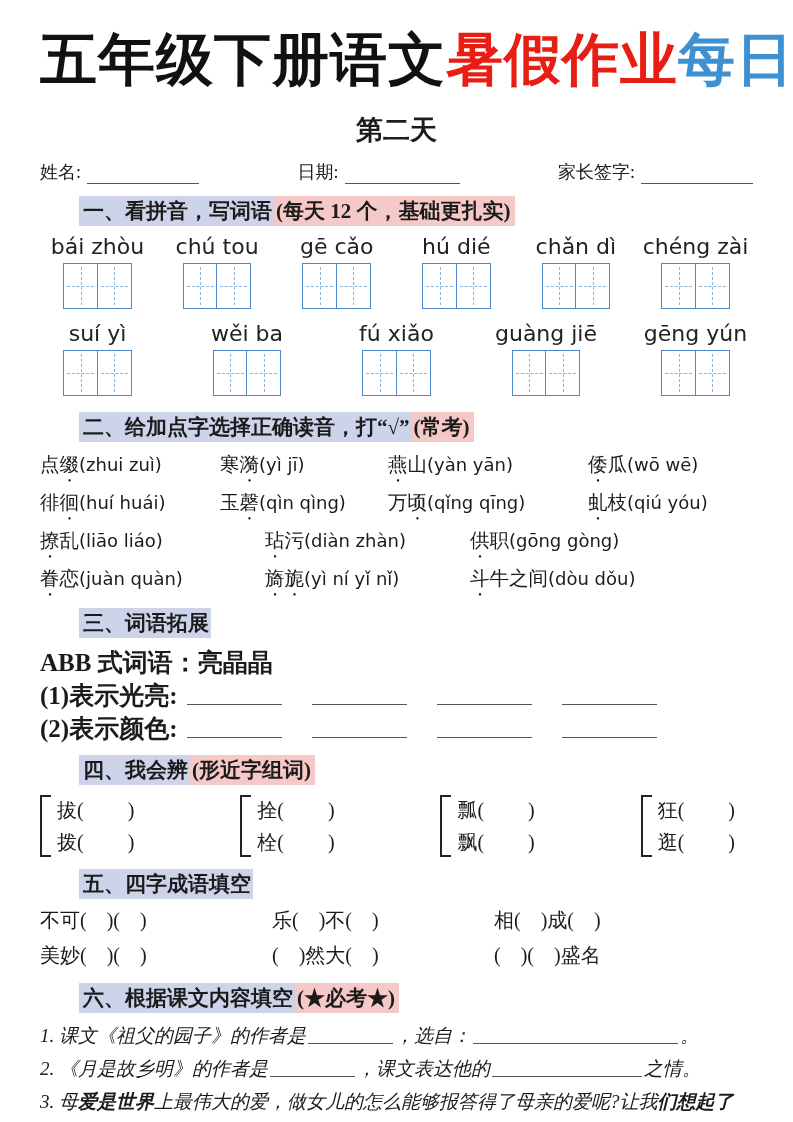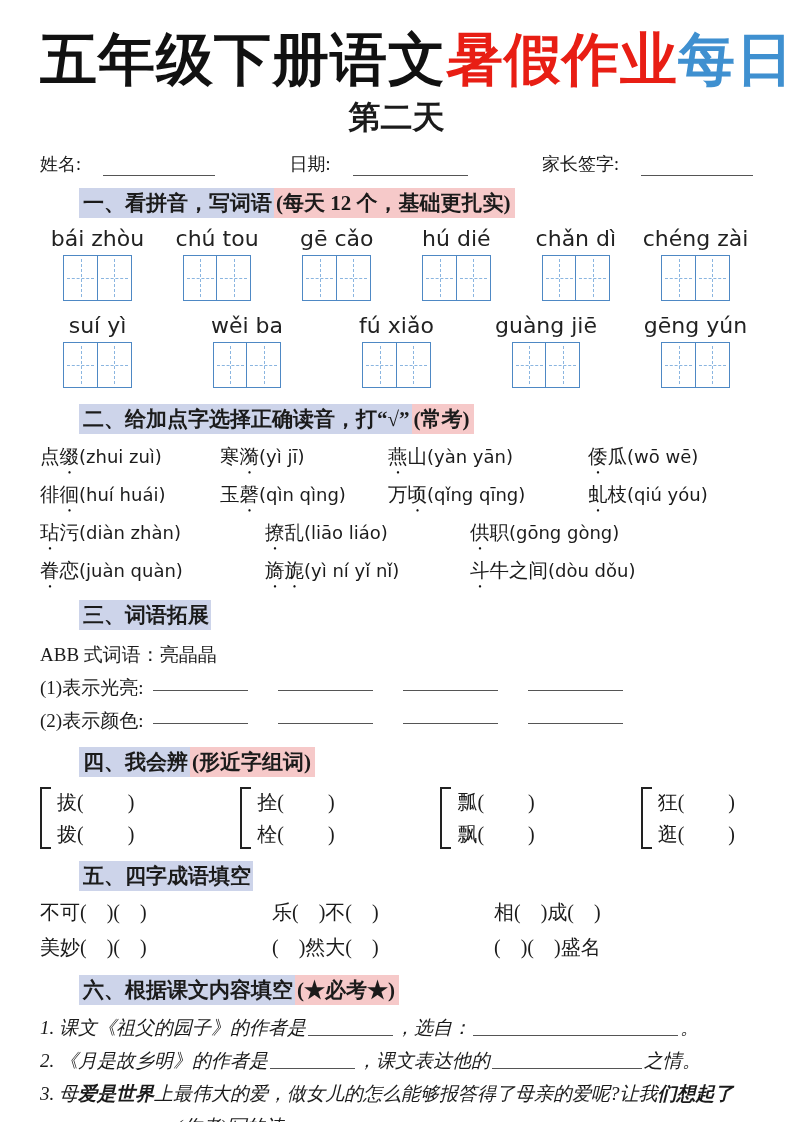--- a/index.html
+++ b/index.html
@@ -11,29 +11,29 @@
   .page{padding:28px 40px 0 40px;box-sizing:border-box;}
 
   
   .title{
     text-align:center;
     font-family:"Liberation Sans", sans-serif;
     font-weight:700;font-size:57px;line-height:1.12;letter-spacing:1px;
     white-space:nowrap;
   }
   .subtitle{
-    text-align:center;font-size:32px;font-weight:700;margin-top:4px;
+    text-align:center;font-size:27px;font-weight:700;margin-top:20px;
   }
 
   
   .info-row{
     display:flex;justify-content:space-between;align-items:flex-end;
     margin-top:12px;font-size:18px;
   }
-  .info-item{display:flex;align-items:flex-end;gap:22px;}
+  .info-item{display:flex;align-items:flex-end;gap:6px;}
   .uline{display:inline-block;border-bottom:1px solid #555;height:1em;}
 
   
   .sec-head{margin-top:0;font-size:21px;font-weight:700;line-height:34px;white-space:nowrap;margin-left:39px;}
   .hl-main{background:var(--hl-blue,#cdd4ea);padding:3px 2px 3px 4px;}
   .hl-note{background:var(--hl-pink,#f6c9c9);padding:3px 4px 3px 2px;}
 
   
   .py-grid{display:flex;justify-content:space-between;margin-top:6px;}
   .py-col{width:115px;text-align:center;}
@@ -62,21 +62,21 @@
   .s2-row.cols4{grid-template-columns:180px 168px 200px auto;}
   .s2-row.cols3{grid-template-columns:225px 205px auto;}
   .s2-word{font-weight:500;}
   .s2-pinyin{font-family:"DejaVu Sans", sans-serif;font-size:18px;}
   .dotchar{
     text-emphasis:dot #111;-webkit-text-emphasis:dot #111;
     text-emphasis-position:under right;-webkit-text-emphasis-position:under right;
   }
 
   
-  .s3-line{font-size:19px;line-height:33px;display:flex;align-items:flex-start;}
+  .s3-line{font-size:25px;line-height:33px;display:flex;align-items:flex-start;font-weight:bold;}
   .s3-blanks{display:flex;gap:30px;margin-left:10px;padding-bottom:6px;}
   .s3-blanks .uline{width:95px;}
 
   
   .s4-grid{display:flex;justify-content:space-between;margin-top:8px;padding-right:18px;}
   .s4-group{display:flex;align-items:center;gap:6px;}
   .bracket{
     width:9px;height:58px;
     border-left:2px solid #222;border-top:2px solid #222;border-bottom:2px solid #222;
   }
@@ -181,22 +181,22 @@
         <span class="s2-item"><span class="s2-word"><span class="dotchar">燕</span><span>山</span></span><span class="s2-pinyin">(yàn yān)</span></span>
         <span class="s2-item"><span class="s2-word"><span class="dotchar">倭</span><span>瓜</span></span><span class="s2-pinyin">(wō wē)</span></span>
       </div>
       <div class="s2-row cols4">
         <span class="s2-item"><span class="s2-word"><span>徘</span><span class="dotchar">徊</span></span><span class="s2-pinyin">(huí huái)</span></span>
         <span class="s2-item"><span class="s2-word"><span>玉</span><span class="dotchar">磬</span></span><span class="s2-pinyin">(qìn qìng)</span></span>
         <span class="s2-item"><span class="s2-word"><span>万</span><span class="dotchar">顷</span></span><span class="s2-pinyin">(qǐng qīng)</span></span>
         <span class="s2-item"><span class="s2-word"><span class="dotchar">虬</span><span>枝</span></span><span class="s2-pinyin">(qiú yóu)</span></span>
       </div>
       <div class="s2-row cols3">
+        <span class="s2-item"><span class="s2-word"><span class="dotchar">撩</span><span>乱</span></span><span class="s2-pinyin">(liāo liáo)</span></span>
         <span class="s2-item"><span class="s2-word"><span class="dotchar">玷</span><span>污</span></span><span class="s2-pinyin">(diàn zhàn)</span></span>
-        <span class="s2-item"><span class="s2-word"><span class="dotchar">撩</span><span>乱</span></span><span class="s2-pinyin">(liāo liáo)</span></span>
         <span class="s2-item"><span class="s2-word"><span class="dotchar">供</span><span>职</span></span><span class="s2-pinyin">(gōng gòng)</span></span>
       </div>
       <div class="s2-row cols3">
         <span class="s2-item"><span class="s2-word"><span class="dotchar">眷</span><span>恋</span></span><span class="s2-pinyin">(juàn quàn)</span></span>
         <span class="s2-item"><span class="s2-word"><span class="dotchar">旖</span><span class="dotchar">旎</span></span><span class="s2-pinyin">(yì ní  yǐ nǐ)</span></span>
         <span class="s2-item"><span class="s2-word"><span class="dotchar">斗</span><span>牛</span><span>之</span><span>间</span></span><span class="s2-pinyin">(dòu dǒu)</span></span>
       </div>
     </div>
 
   <div class="sec-head mt6">

